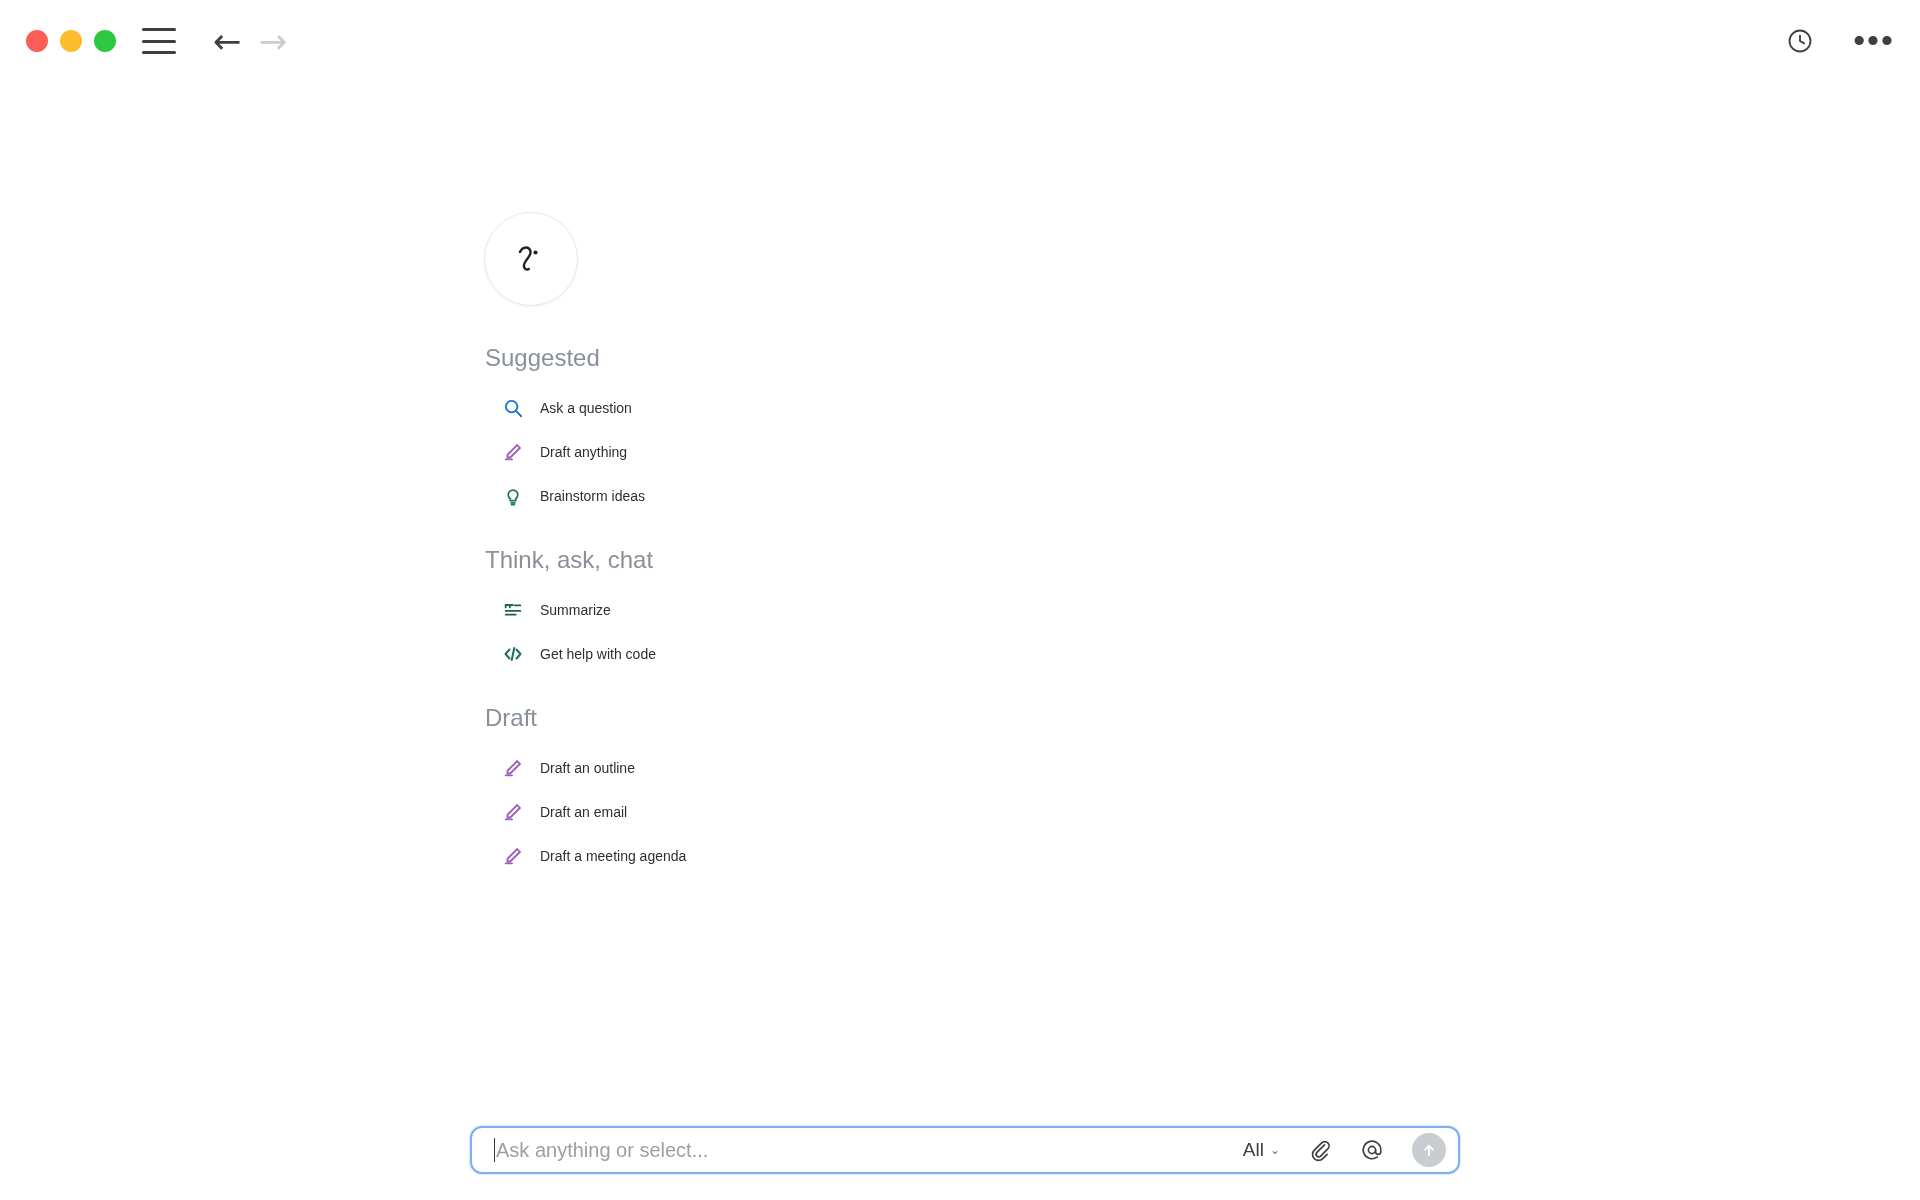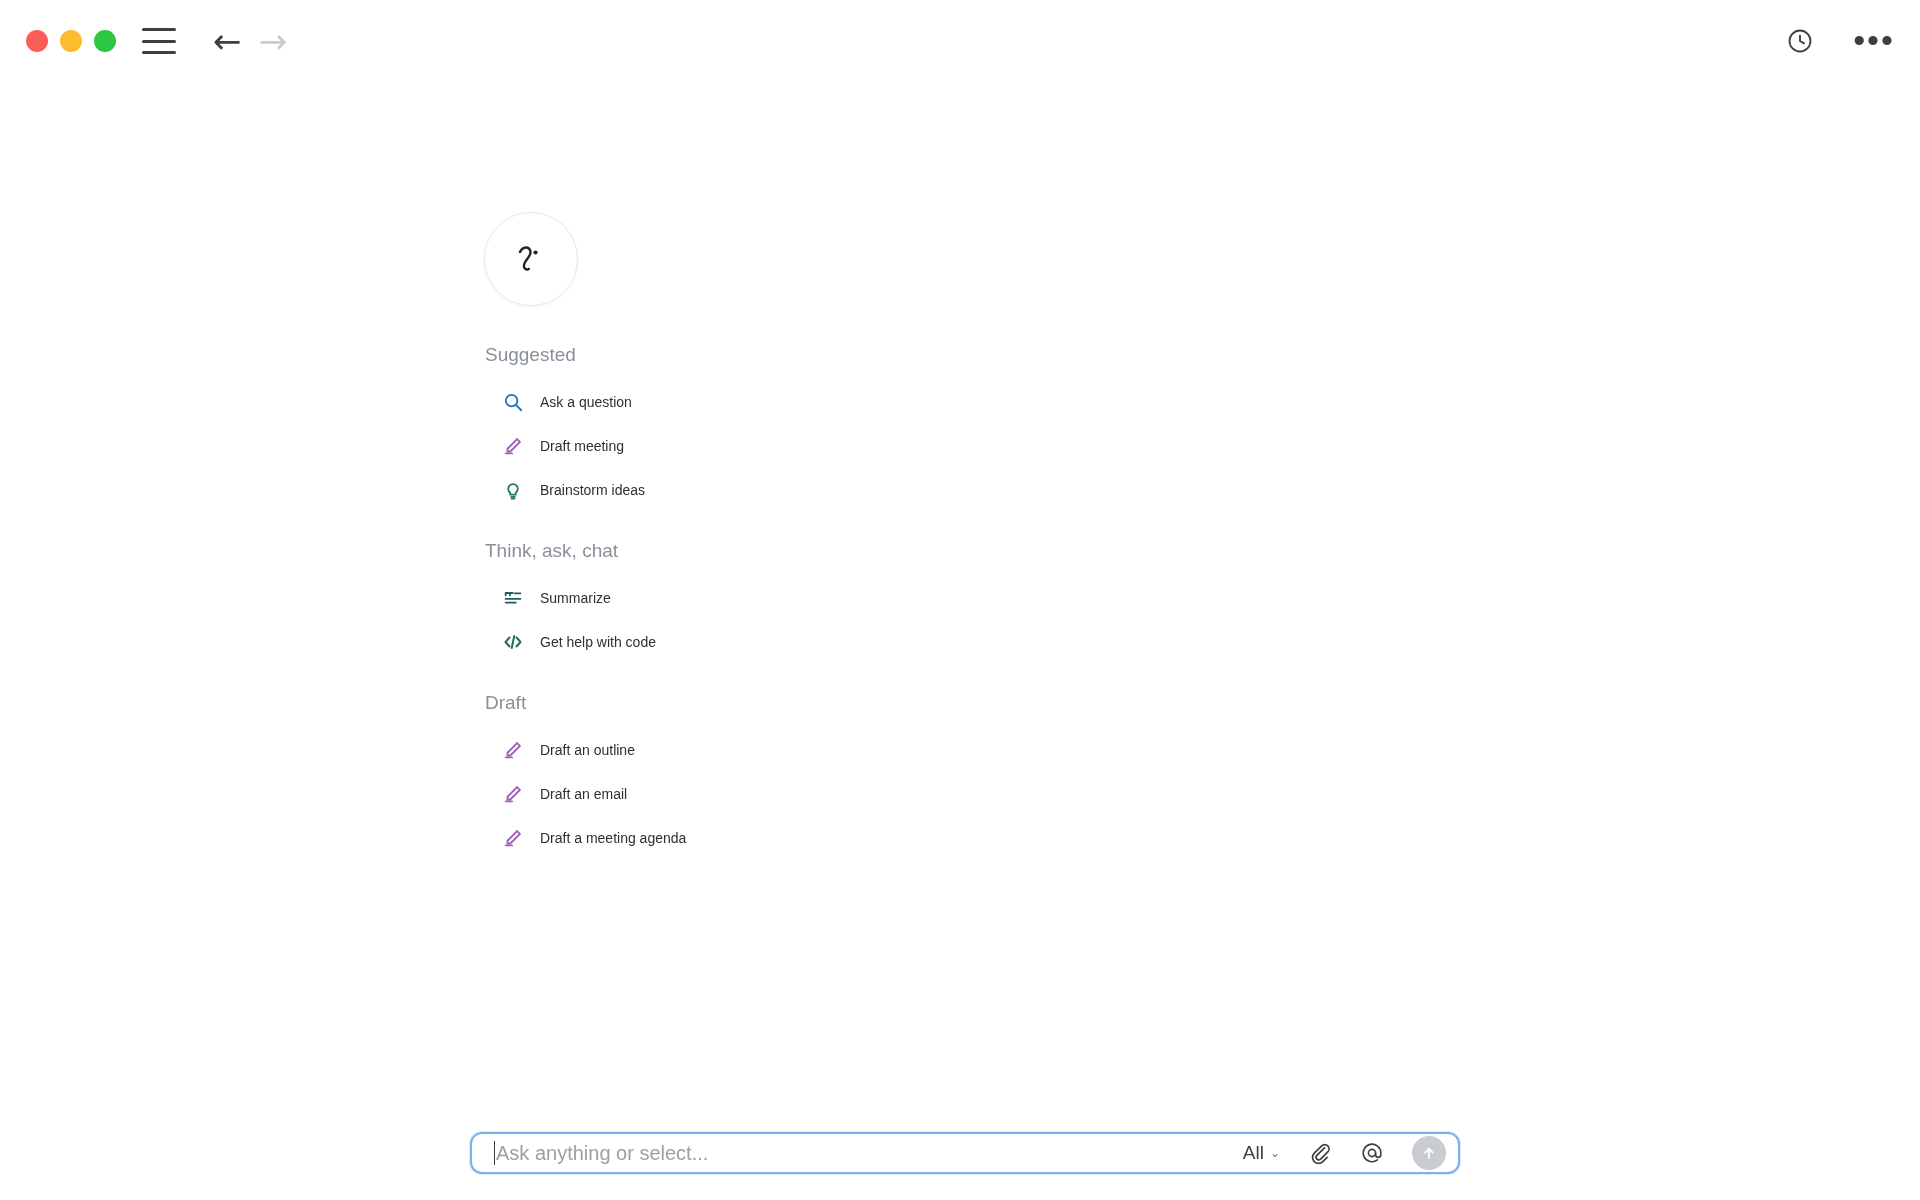--- a/index.html
+++ b/index.html
@@ -89,21 +89,21 @@
   .greeting {
     margin-top: 48px;
     font-size: 26px;
     font-weight: bold;
     color: #2b3034;
     letter-spacing: -0.2px;
   }
 
   .group { margin-top: 38px; }
   .group-label {
-    font-size: 19px;
+    font-size: 24px;
     color: #8a9099;
     margin-bottom: 14px;
     padding-left: 1px;
   }
   .item {
     display: flex;
     align-items: center;
     height: 44px;
     gap: 14px;
     cursor: pointer;
@@ -120,21 +120,21 @@
     color: #2b3034;
   }
   .group.tight { margin-top: 28px; }
 
   
   .composer {
     position: absolute;
     left: 470px;
     bottom: 26px;
     width: 990px;
-    height: 42px;
+    height: 48px;
     border: 2px solid #7bb1f0;
     border-radius: 12px;
     background: #ffffff;
     display: flex;
     align-items: center;
     padding: 0 12px 0 22px;
     box-shadow: 0 0 0 1px rgba(123,177,240,0.25);
   }
   .caret {
     width: 1px;
@@ -225,21 +225,21 @@
         <span class="item-label">Ask a question</span>
       </div>
 
       <div class="item">
         <span class="item-icon">
           <svg width="22" height="22" viewBox="0 0 24 24" fill="none" stroke="#9c5fb5" stroke-width="2" stroke-linecap="round">
             <path d="M4 20h7"></path>
             <path d="M16.5 4.5l3 3L9 18H6v-3z"></path>
           </svg>
         </span>
-        <span class="item-label">Draft meeting</span>
+        <span class="item-label">Draft anything</span>
       </div>
 
       <div class="item">
         <span class="item-icon">
           <svg width="22" height="22" viewBox="0 0 24 24" fill="none" stroke="#1f7a5a" stroke-width="1.9" stroke-linecap="round">
             <path d="M9 15a5.2 5.2 0 116 0v2H9z"></path>
             <path d="M10 19.5h4"></path>
             <path d="M10.5 21.5h3"></path>
           </svg>
         </span>

